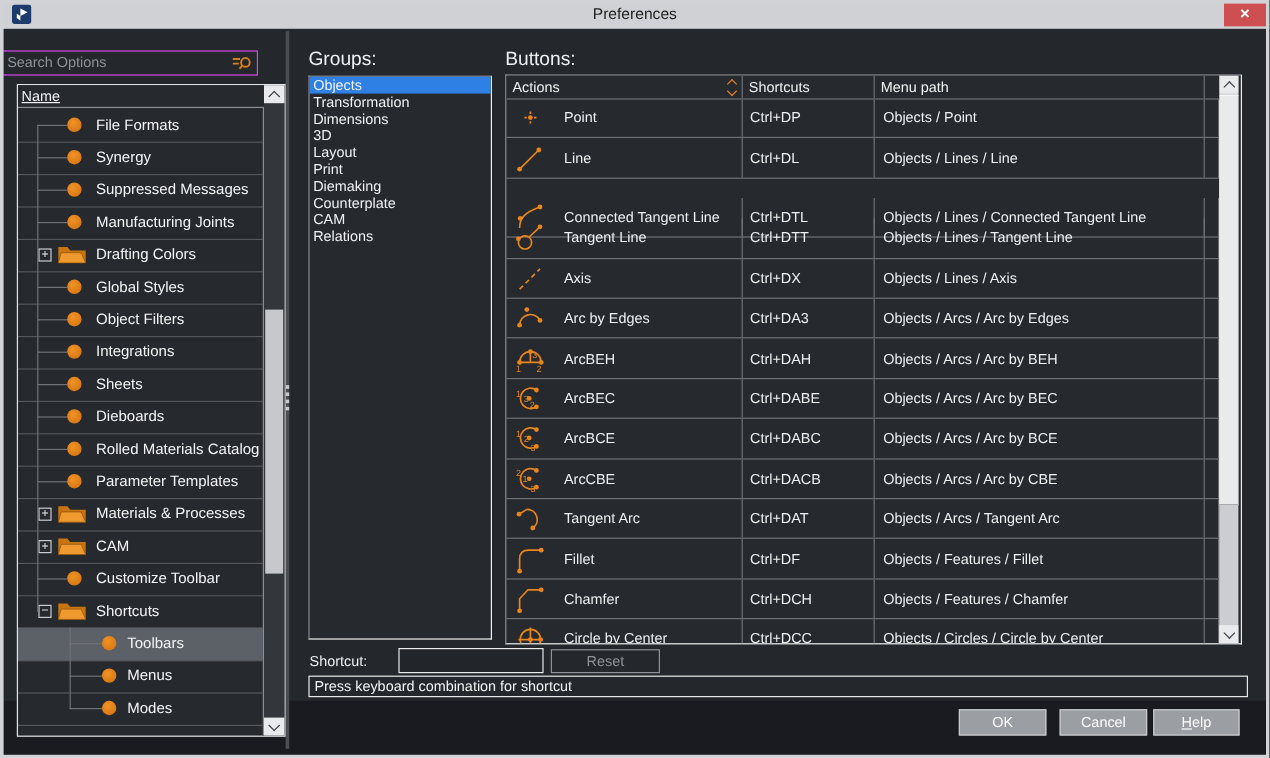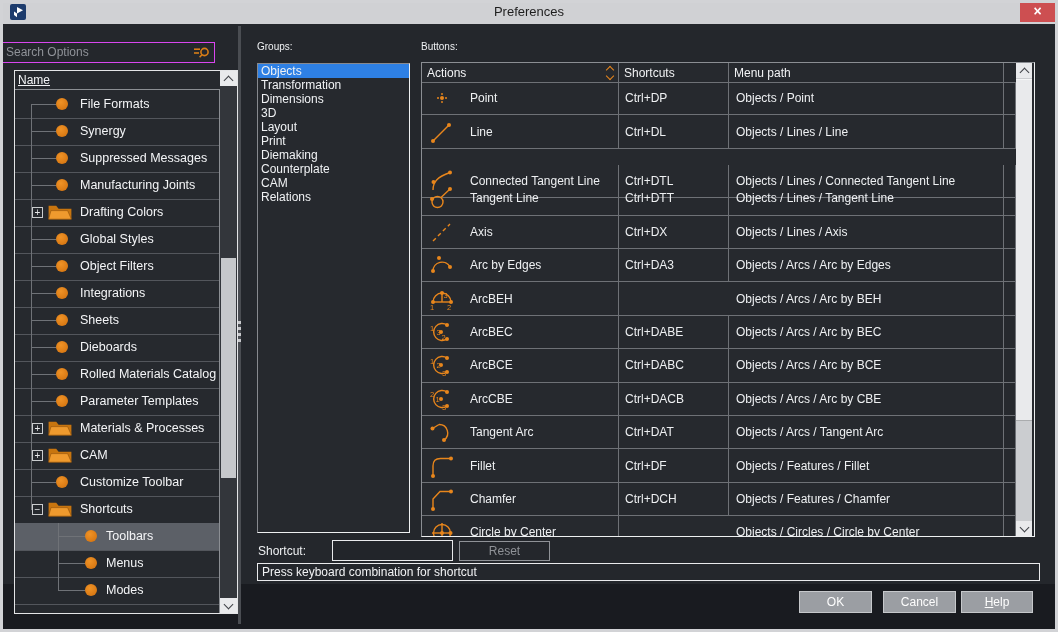--- a/index.html
+++ b/index.html
@@ -44,21 +44,21 @@
   .sb-btn{position:absolute;left:0;right:0;height:15px;background:#e9eaec;display:flex;align-items:center;justify-content:center;}
   .sb-btn.up{top:0;} .sb-btn.dn{bottom:0;}
   .chv{width:6px;height:6px;border-right:1.6px solid #3e4146;border-bottom:1.6px solid #3e4146;}
   .chv.u{transform:rotate(-135deg);margin-top:3px;} .chv.d{transform:rotate(45deg);margin-bottom:3px;}
   .sb-thumb{position:absolute;left:1px;right:1px;background:#c6c8cb;}
   
   .splitter{position:absolute;left:238px;top:26px;width:3px;height:598px;background:#4a4d52;z-index:1;}
   .grip b{display:block;width:3px;height:3px;background:#c9cacd;margin:3px 0;}
   .grip{position:absolute;left:0;top:292px;}
   
-  .panel-label{position:absolute;font-size:10px;color:#eef0f2;}
+  .panel-label{position:absolute;font-size:16px;color:#eef0f2;}
   .groups-box{position:absolute;left:257px;top:63px;width:151px;height:468px;background:#26292e;
     border:1px solid;border-color:#87898e #eef0f1 #eef0f1 #87898e;}
   .group-item{height:14px;line-height:14px;font-size:12px;padding-left:3px;color:#f0f2f4;white-space:nowrap;}
   .group-item.selected{background:#2e80e4;}
   
   .table-box{position:absolute;left:421px;top:62px;width:612px;height:473px;background:#26292e;
     border:1px solid;border-color:#8b8e93 #eef0f1 #eef0f1 #8b8e93;overflow:hidden;}
   .thead{position:absolute;left:0;top:0;width:594px;height:19px;border-bottom:1px solid #6e7176;z-index:4;background:#26292e;}
   .hcell{position:absolute;top:0;height:19px;line-height:18px;font-size:12px;color:#f2f3f5;
     border-right:1px solid #6e7176;box-sizing:border-box;padding-left:5px;display:flex;align-items:center;}
@@ -348,20 +348,21 @@
     <line x1="13" y1="7" x2="13" y2="16" stroke="#e8861c" stroke-width="1.4" fill="none"></line>
     <circle cx="4" cy="16" r="2" fill="#e8861c"></circle>
                 <circle cx="22" cy="16" r="2" fill="#e8861c"></circle>
                 <circle cx="13" cy="7" r="2" fill="#e8861c"></circle>
                 <text x="1" y="24" font-size="7.5" fill="#e8861c" font-family="Liberation Sans,sans-serif">1</text>
                 <text x="18" y="24" font-size="7.5" fill="#e8861c" font-family="Liberation Sans,sans-serif">2</text>
                 <text x="14.5" y="12" font-size="7.5" fill="#e8861c" font-family="Liberation Sans,sans-serif">3</text>
               </svg></span>
             <span>ArcBEH</span>
           </div>
+          <div class="cell c-sc">Ctrl+DAH</div>
           <div class="cell c-mp">Objects / Arcs / Arc by BEH</div>
           <div class="cell c-fill"></div>
         </div>
         <div class="trow" style="top: 252.8px;">
           <div class="cell c-act">
             <span class="act-ico"><svg viewBox="0 0 26 26" width="26" height="26">
                 <path d="M18,6 A8.5,8.5 0 1 0 18,20" stroke="#e8861c" stroke-width="1.4" fill="none"></path>
                 <circle cx="18" cy="6" r="2" fill="#e8861c"></circle>
                 <circle cx="18" cy="20" r="2" fill="#e8861c"></circle>
                 <circle cx="12" cy="13" r="2" fill="#e8861c"></circle>
@@ -453,20 +454,21 @@
           <div class="cell c-act">
             <span class="act-ico"><svg viewBox="0 0 26 26" width="26" height="26">
                 <circle cx="13" cy="14" r="8.5" stroke="#e8861c" stroke-width="1.4" fill="none"></circle>
     <line x1="13" y1="4" x2="13" y2="24" stroke="#e8861c" stroke-width="1.4" fill="none"></line>
                 <line x1="3" y1="14" x2="23" y2="14" stroke="#e8861c" stroke-width="1.4" fill="none"></line>
     <circle cx="13" cy="14" r="2" fill="#e8861c"></circle>
                 <circle cx="21.5" cy="14" r="2" fill="#e8861c"></circle>
               </svg></span>
             <span>Circle by Center</span>
           </div>
+          <div class="cell c-sc">Ctrl+DCC</div>
           <div class="cell c-mp">Objects / Circles / Circle by Center</div>
           <div class="cell c-fill"></div>
         </div>
       </div>
     <div class="thead">
       <div class="hcell" style="left:0;width:197px;">
         <span>Actions</span>
         <span class="sortglyph">
             <span class="sg up"></span>
             <span class="sg dn"></span>

